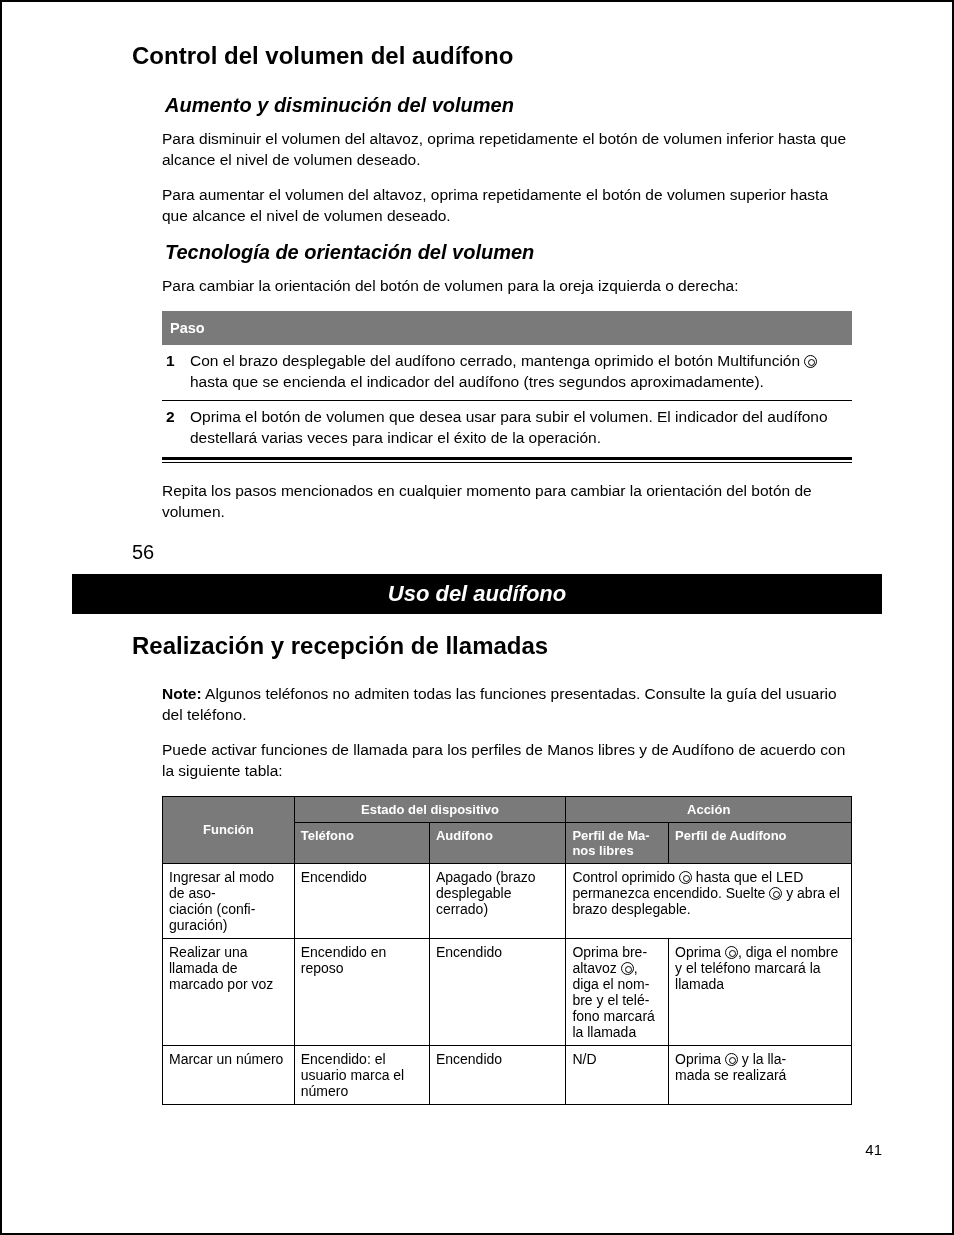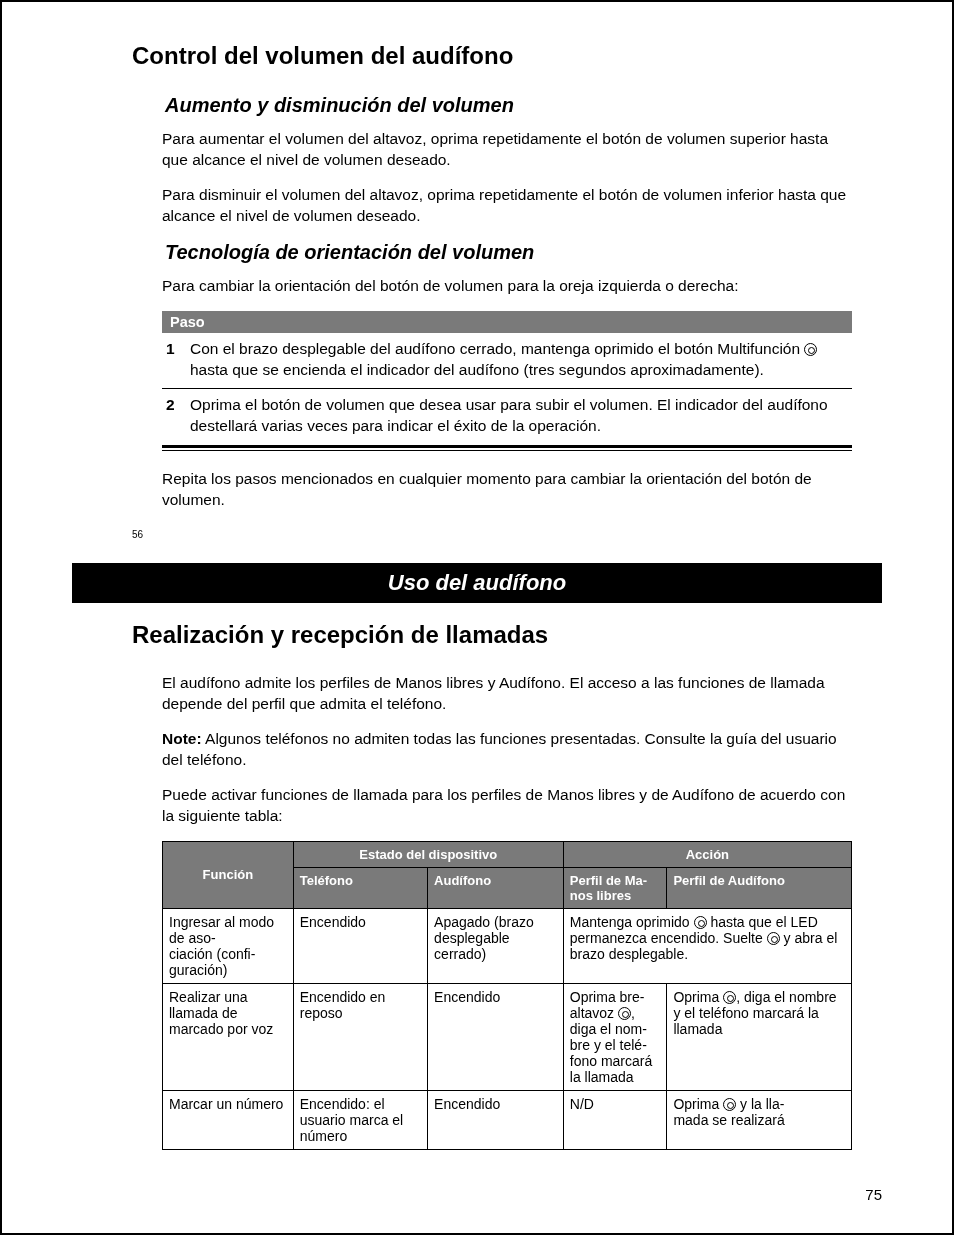--- a/index.html
+++ b/index.html
@@ -36,21 +36,21 @@
     line-height: 1.35;
     margin-left: 90px;
     margin-right: 30px;
     margin-bottom: 14px;
   }
   .paso-header {
     background: #7a7a7a;
     color: #fff;
     font-weight: bold;
     font-size: 14.5px;
-    padding: 3px 8px;
+    padding: 9px 8px;
     margin-left: 90px;
     margin-right: 30px;
   }
   .paso-table {
     margin-left: 90px;
     margin-right: 30px;
     border-collapse: collapse;
     width: calc(100% - 120px);
   }
   .paso-table td {
@@ -58,24 +58,24 @@
     padding: 6px 4px 8px 4px;
     font-size: 15.5px;
     line-height: 1.35;
     vertical-align: top;
   }
   .paso-table tr:last-child td { border-bottom: 3px double #000; border-bottom-style: solid; position: relative; }
   .paso-table tr:last-child::after { content:""; display:block; }
   .double-line { border-top: 1px solid #000; margin-left:90px; margin-right:30px; height:0; margin-top:2px; margin-bottom:18px;}
   .paso-num { font-weight: bold; width: 24px; }
   .page-num-left {
-    font-size: 10px;
+    font-size: 20px;
     margin-left: 60px;
     margin-top: 18px;
-    margin-bottom: 23px;
+    margin-bottom: 10px;
   }
   .black-banner {
     background: #000;
     color: #fff;
     font-size: 22px;
     font-weight: bold;
     font-style: italic;
     text-align: center;
     padding: 7px 18px;
     margin: 0 70px 18px 70px;
@@ -126,22 +126,22 @@
   }
   .note-label { font-weight: bold; }
 </style>
 </head>
 <body>
 
 <div class="page">
   <h1 class="main-title">Control del volumen del audífono</h1>
 
   <h2 class="sub-title">Aumento y disminución del volumen</h2>
+  <p class="body-text">Para disminuir el volumen del altavoz, oprima repetidamente el botón de volumen inferior hasta que alcance el nivel de volumen deseado.</p>
   <p class="body-text">Para aumentar el volumen del altavoz, oprima repetidamente el botón de volumen superior hasta que alcance el nivel de volumen deseado.</p>
-  <p class="body-text">Para disminuir el volumen del altavoz, oprima repetidamente el botón de volumen inferior hasta que alcance el nivel de volumen deseado.</p>
 
   <h2 class="sub-title">Tecnología de orientación del volumen</h2>
   <p class="body-text">Para cambiar la orientación del botón de volumen para la oreja izquierda o derecha:</p>
 
   <div class="paso-header">Paso</div>
   <table class="paso-table">
     <tbody>
         <tr>
       <td class="paso-num">1</td>
       <td>
@@ -158,21 +158,20 @@
 
   <p class="body-text" style="margin-top:18px">Repita los pasos mencionados en cualquier momento para cambiar la orientación del botón de volumen.</p>
 
   <div class="page-num-left">56</div>
 </div>
 
 <div class="black-banner">Uso del audífono</div>
 
 <div class="page-bottom">
   <h1 class="main-title">Realización y recepción de llamadas</h1>
-  <p class="body-text">El audífono admite los perfiles de Manos libres y Audífono. El acceso a las funciones de llamada depende del perfil que admita el teléfono.</p>
   <p class="body-text">
     <span class="note-label">Note:</span><span> Algunos teléfonos no admiten todas las funciones presentadas. Consulte la guía del usuario del teléfono.</span>
   </p>
   <p class="body-text">Puede activar funciones de llamada para los perfiles de Manos libres y de Audífono de acuerdo con la siguiente tabla:</p>
 
   <table class="func-table">
     <thead>
       <tr>
         <th rowspan="2" style="vertical-align:middle">Función</th>
         <th colspan="2">Estado del dispositivo</th>
@@ -187,21 +186,21 @@
       </tr>
     </thead>
     <tbody>
       <tr>
         <td style="white-space:pre-line">Ingresar al modo de aso-
 ciación (confi-
 guración)</td>
         <td>Encendido</td>
         <td>Apagado (brazo desplegable cerrado)</td>
         <td colspan="2">
-          <span>Mantenga oprimido </span><span class="mf-icon"></span><span> hasta que el LED permanezca encendido. Suelte </span><span class="mf-icon"></span><span> y abra el brazo desplegable.</span>
+          <span>Control oprimido </span><span class="mf-icon"></span><span> hasta que el LED permanezca encendido. Suelte </span><span class="mf-icon"></span><span> y abra el brazo desplegable.</span>
         </td>
       </tr>
       <tr>
         <td>Realizar una llamada de marcado por voz</td>
         <td>Encendido en reposo</td>
         <td>Encendido</td>
         <td style="white-space:pre-line"><span>Oprima bre-
 altavoz </span><span class="mf-icon"></span><span>, diga el nom-
 bre y el telé-
 fono marcará la llamada</span></td>
@@ -211,13 +210,13 @@
         <td>Marcar un número</td>
         <td>Encendido: el usuario marca el número</td>
         <td>Encendido</td>
         <td>N/D</td>
         <td style="white-space:pre-line"><span>Oprima </span><span class="mf-icon"></span><span> y la lla-
 mada se realizará</span></td>
       </tr>
     </tbody>
   </table>
 </div>
-<div class="page-num-right">75</div>
+<div class="page-num-right">41</div>
 
 </body></html>

